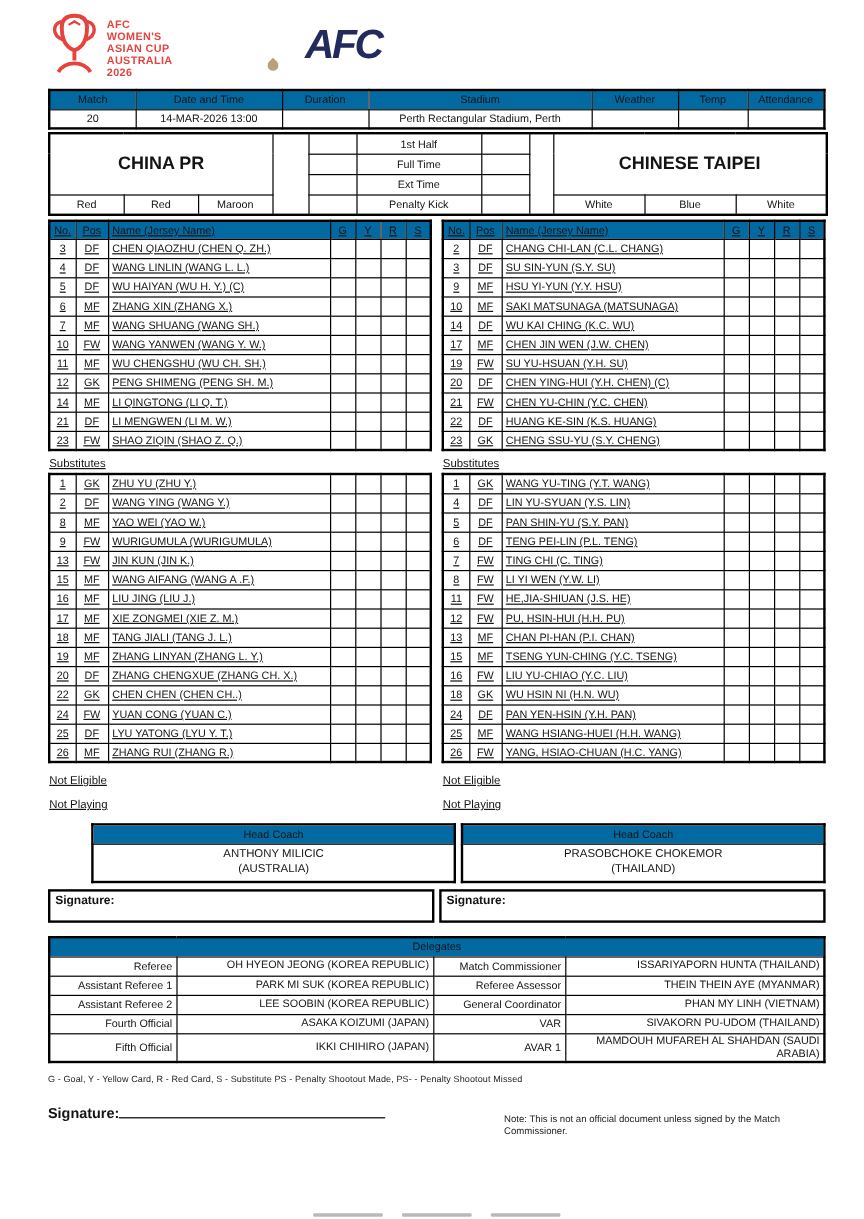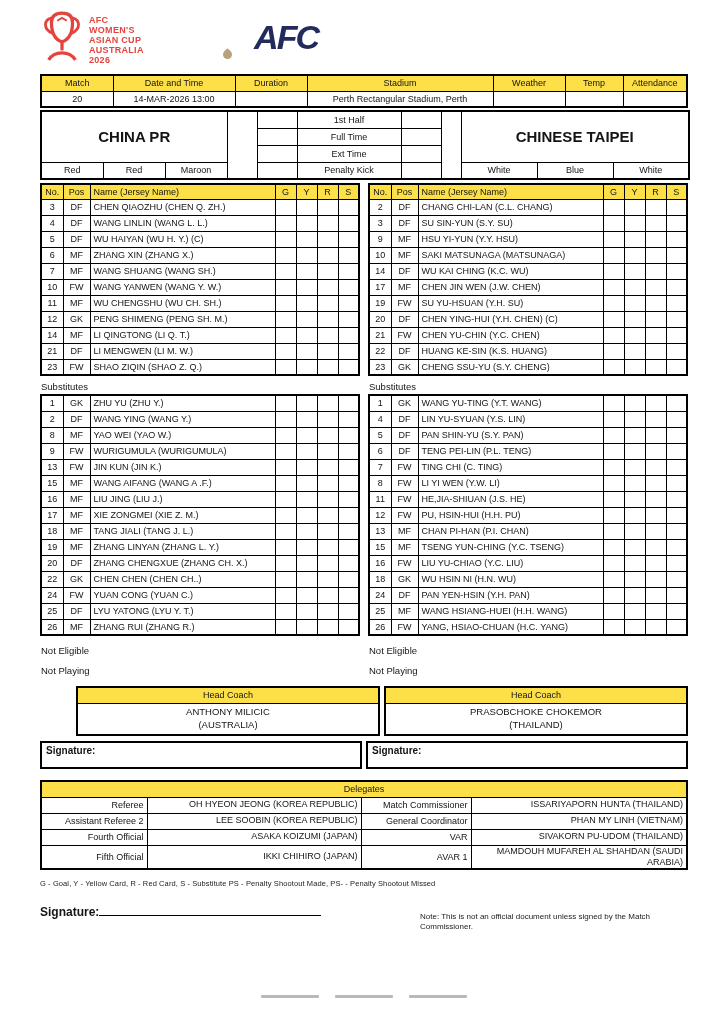--- a/index.html
+++ b/index.html
@@ -12,35 +12,35 @@
   .t-logo { width:158px; display:flex; gap:5px; align-items:flex-start; }
   .t-text { font-size:9px; font-weight:bold; color:#e5443e; line-height:1.12; letter-spacing:.3px; padding-top:7px; }
   .title { flex:1; text-align:center; font-size:18px; font-weight:bold; letter-spacing:.5px; padding-top:24px; }
   .afc { width:120px; text-align:right; padding-top:12px; position:relative; }
   .afc-text { font-size:34px; font-weight:bold; font-style:italic; color:#232a5c; letter-spacing:-2px; line-height:1; }
   .afc-drop { position:absolute; right:86px; top:42px; width:9px; height:9px; background:#b7a27c; border-radius:0 70% 70% 70%; transform:rotate(45deg); }
 
   
   table { border-collapse:collapse; table-layout:fixed; width:100%; }
   th, td { border:1px solid #000; font-size:9px; padding:0 3px; height:16px; overflow:hidden; white-space:nowrap; }
-  th { background:#fde047; font-weight:normal; text-align:center; }
+  th { background:#0369a1; font-weight:normal; text-align:center; }
   .outer2 { border:2px solid #000; }
 
   .match-info td { text-align:center; }
 
   
   .sb { margin-top:2px; }
   .sb td { height:17px; text-align:center; }
   .team-name { font-size:15px; font-weight:bold; }
   col.w-kitL { width:62px; } col.w-gap1 { width:30px; } col.w-score { width:40px; }
   col.w-lab { width:104px; } col.w-gap2 { width:20px; } col.w-kitR { width:76px; }
 
   
   .cols { display:flex; gap:8px; margin-top:3px; }
-  .col { flex:1; min-width:0; }
+  .col { flex:1; min-width:0;text-decoration:underline; }
   col.w-no { width:22px; } col.w-pos { width:27px; } col.w-stat { width:21px; }
   .roster th { height:15px; }
   .roster .h-name, .roster .c-name { text-align:left; }
   .c-no, .c-pos { text-align:center; }
   .subs-label { font-size:9.5px; margin:5px 0 2px 1px; }
   .flag-label { font-size:9.5px; margin:9px 0 0 1px; }
 
   
   .coach-row { display:flex; gap:4px; margin-top:10px;padding-left:36px; }
   .coach-row > div { flex:1; min-width:0; }
@@ -802,20 +802,26 @@
         </tr>
       </thead>
     <tbody id="delegates-body">
         <tr>
           <td>Referee</td>
           <td class="wrap">OH HYEON JEONG (KOREA REPUBLIC)</td>
           <td>Match Commissioner</td>
           <td class="wrap">ISSARIYAPORN HUNTA (THAILAND)</td>
         </tr>
         <tr>
+          <td>Assistant Referee 1</td>
+          <td class="wrap">PARK MI SUK (KOREA REPUBLIC)</td>
+          <td>Referee Assessor</td>
+          <td class="wrap">THEIN THEIN AYE (MYANMAR)</td>
+        </tr>
+        <tr>
           <td>Assistant Referee 2</td>
           <td class="wrap">LEE SOOBIN (KOREA REPUBLIC)</td>
           <td>General Coordinator</td>
           <td class="wrap">PHAN MY LINH (VIETNAM)</td>
         </tr>
         <tr>
           <td>Fourth Official</td>
           <td class="wrap">ASAKA KOIZUMI (JAPAN)</td>
           <td>VAR</td>
           <td class="wrap">SIVAKORN PU-UDOM (THAILAND)</td>

